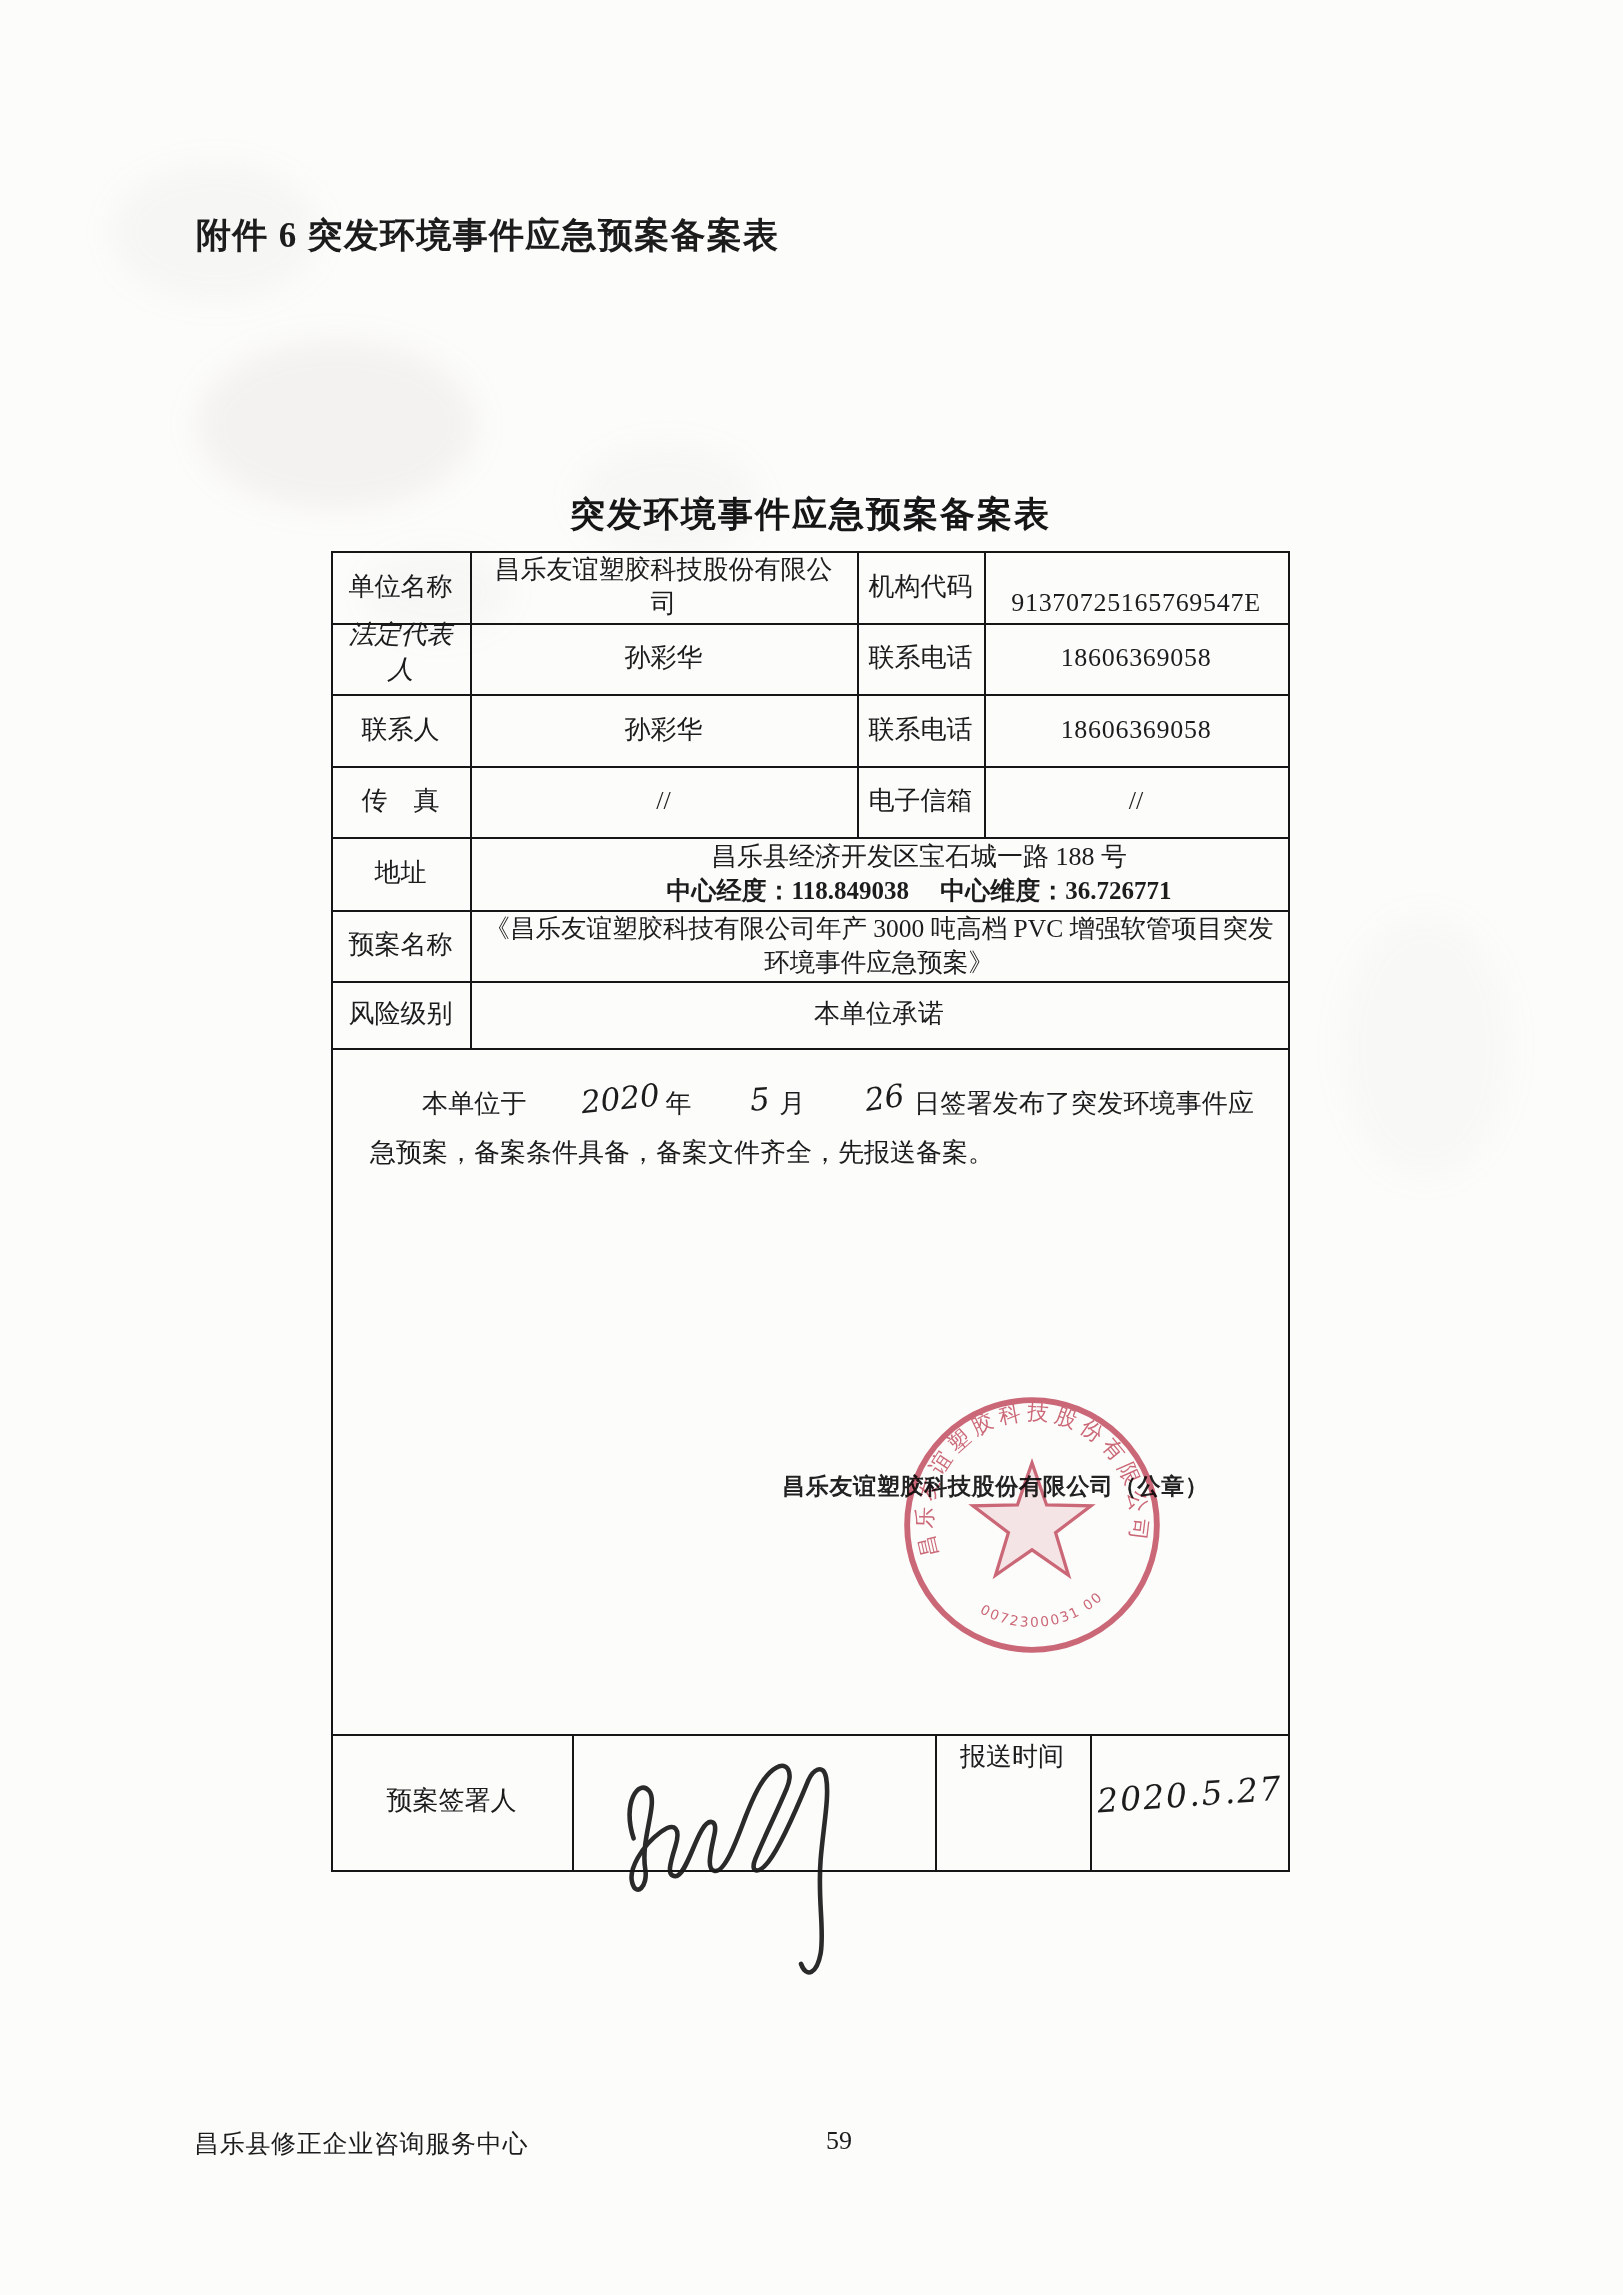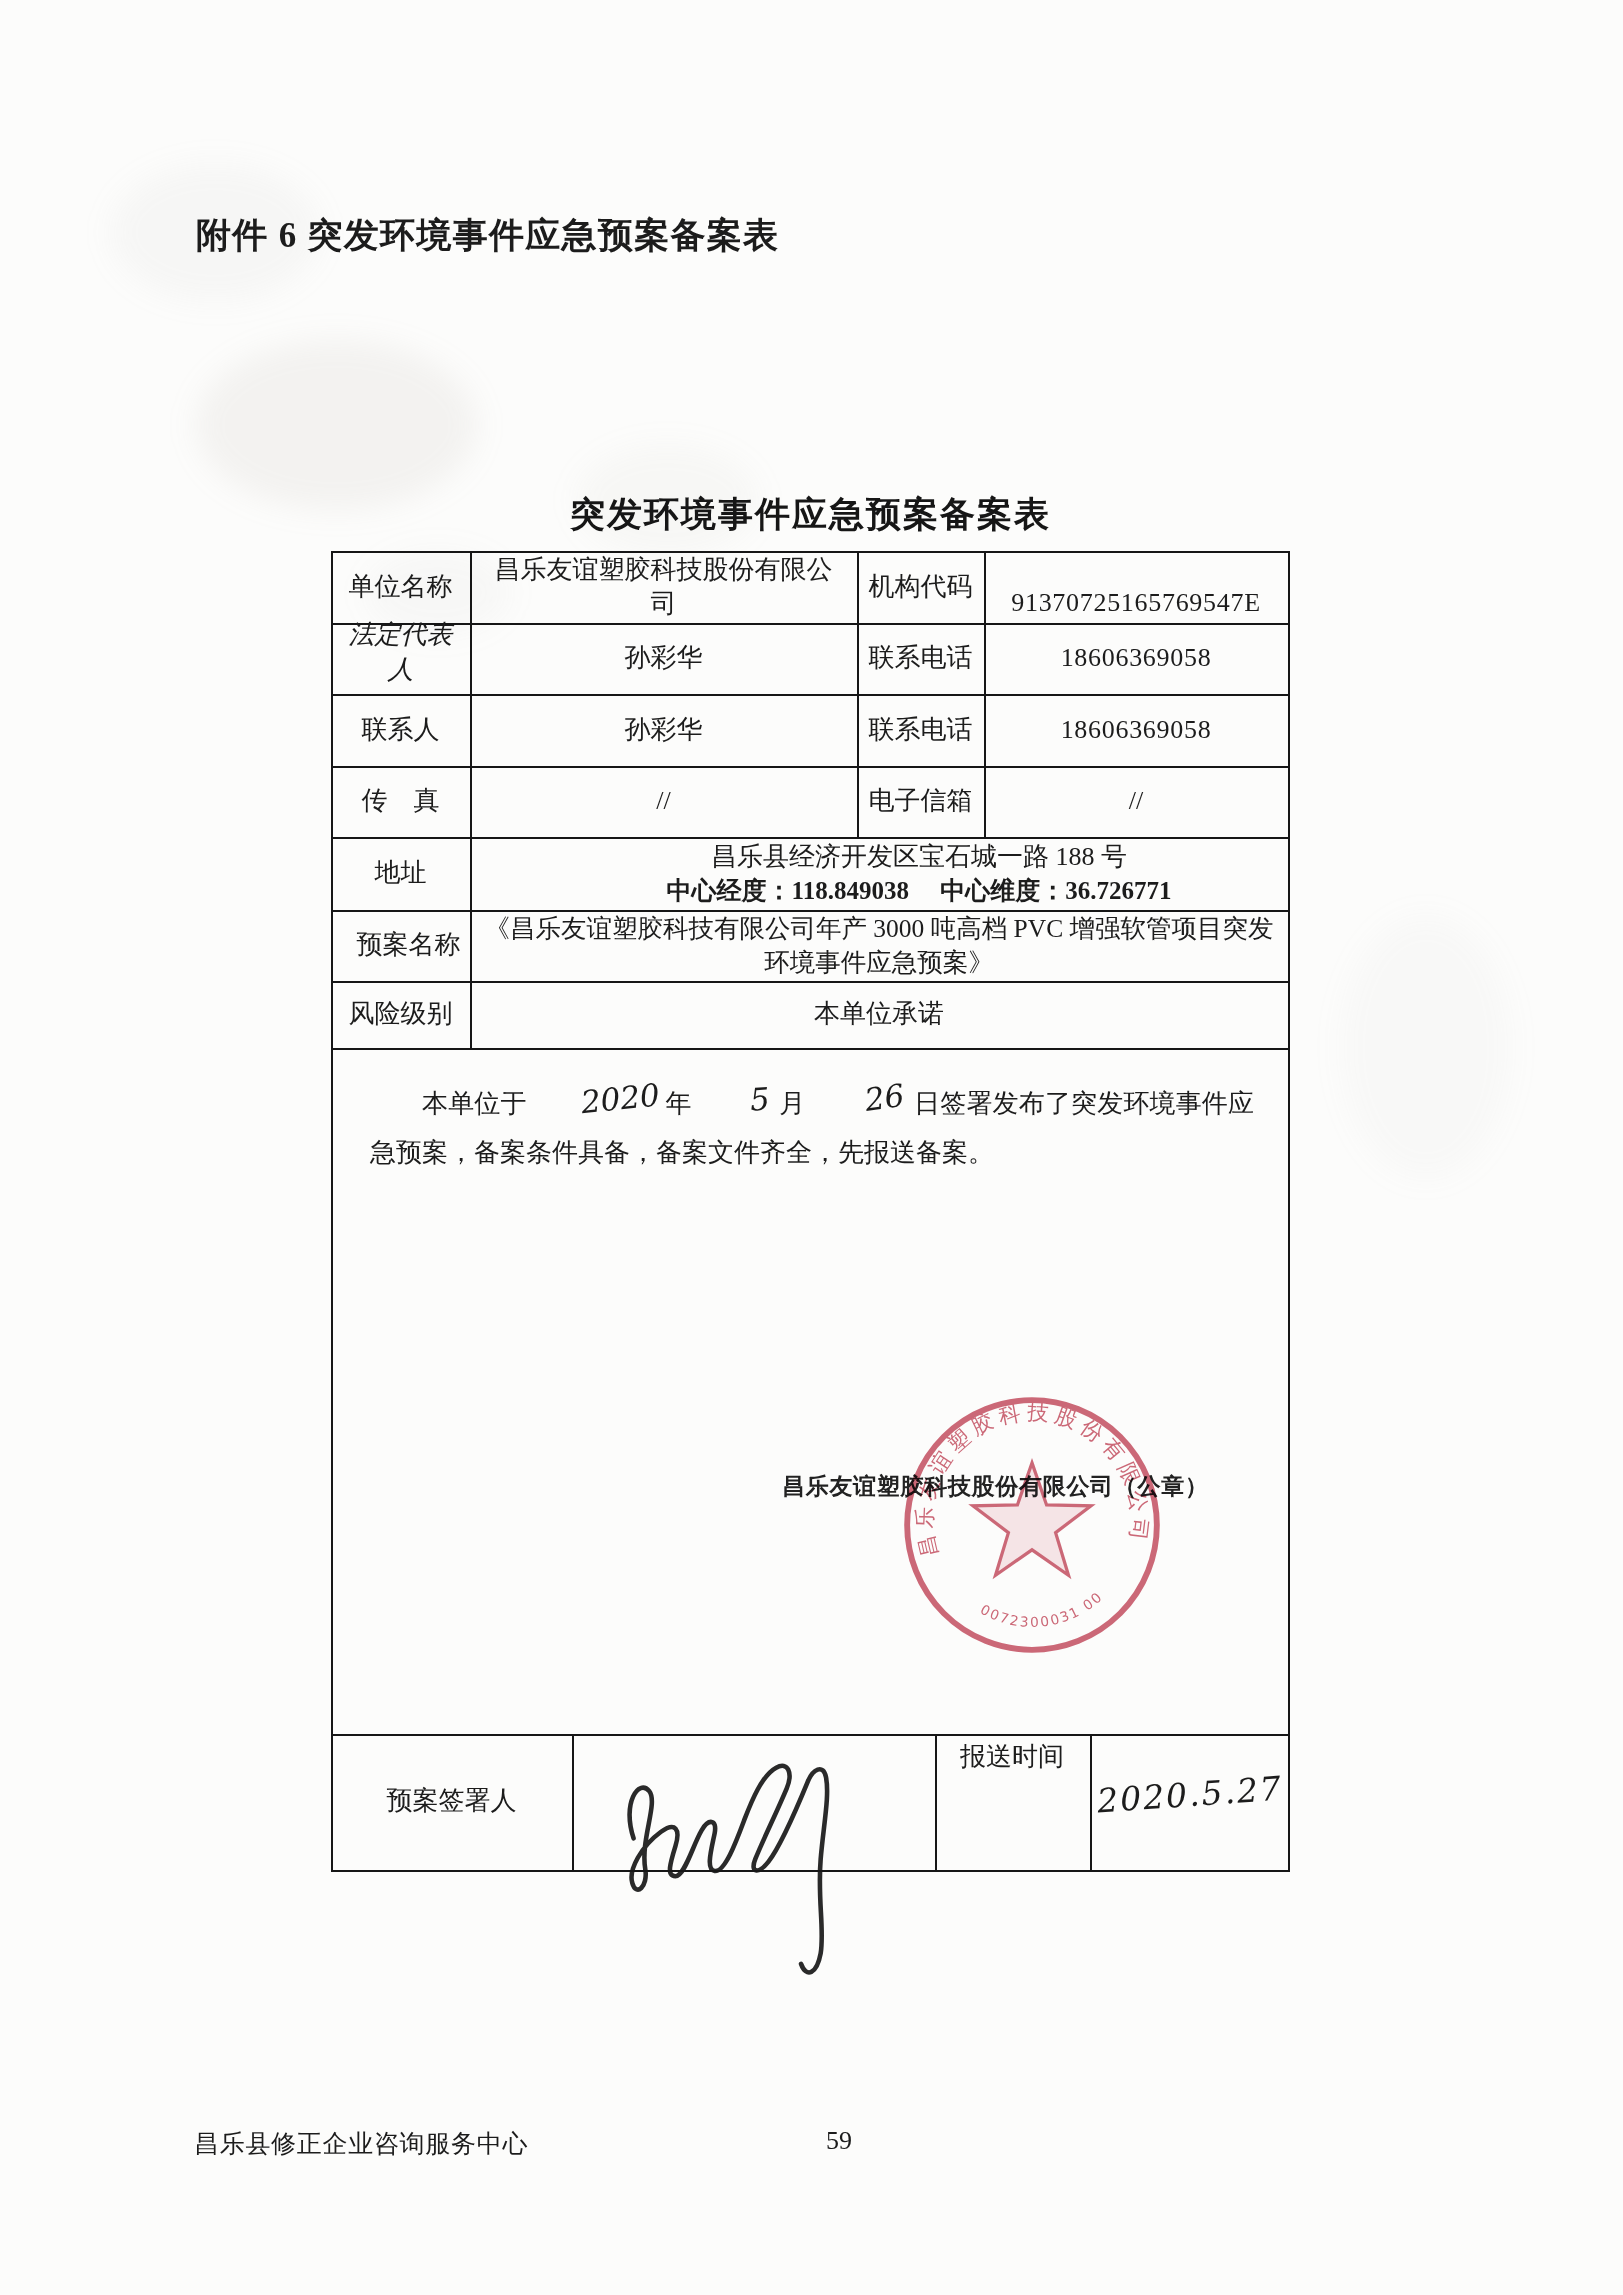--- a/index.html
+++ b/index.html
@@ -162,21 +162,21 @@
   <div class="cell" style="left:0;top:286px;width:139px;height:73px;">
       <span class="inner">地址</span>
     </div>
   <div class="cell" style="left:139px;top:286px;width:818px;height:73px;line-height:34px;margin-left:40px;">
     <span class="inner">
       <span style="display:block;">昌乐县经济开发区宝石城一路 188 号</span>
       <span style="display:block;font-weight:bold;font-size:25px;">中心经度：118.849038　 中心维度：36.726771</span>
     </span>
   </div>
 
-  <div class="cell" style="left:0;top:359px;width:139px;height:71px;padding-left:8px;">
+  <div class="cell" style="left:0;top:359px;width:139px;height:71px;">
       <span class="inner">预案名称</span>
     </div>
   <div class="cell" style="left:139px;top:359px;width:818px;height:71px;line-height:34px;font-size:25.5px;">
       <span style="width:811px;display:inline-block;">《昌乐友谊塑胶科技有限公司年产 3000 吨高档 PVC 增强软管项目突发环境事件应急预案》</span>
     </div>
 
   <div class="cell" style="left:0;top:430px;width:139px;height:67px;">
       <span class="inner">风险级别</span>
     </div>
   <div class="cell" style="left:139px;top:430px;width:818px;height:67px;">

